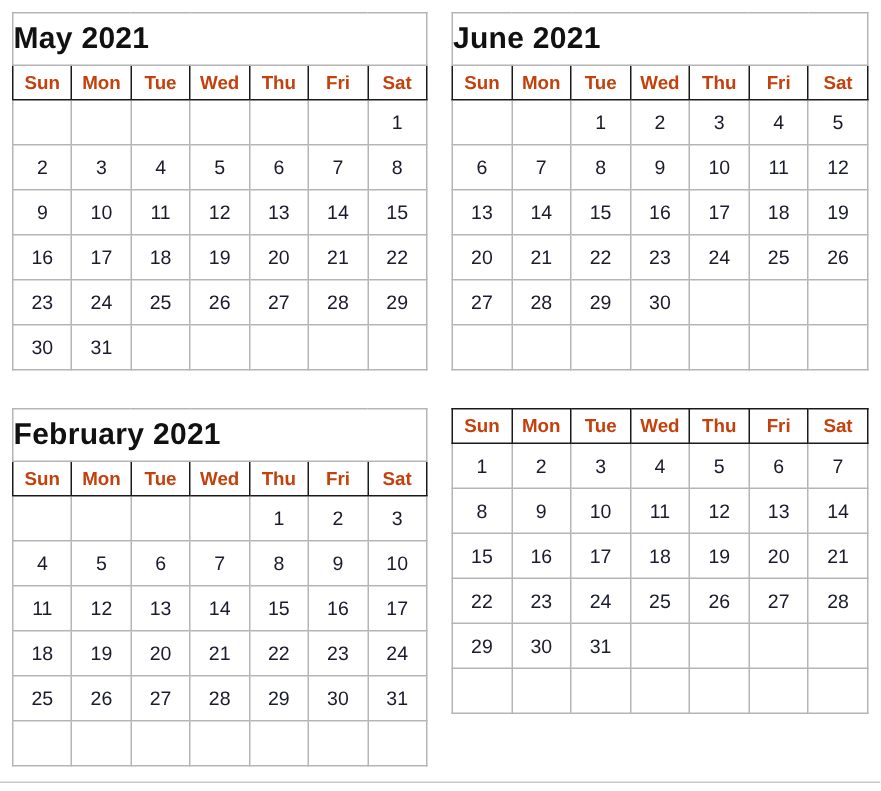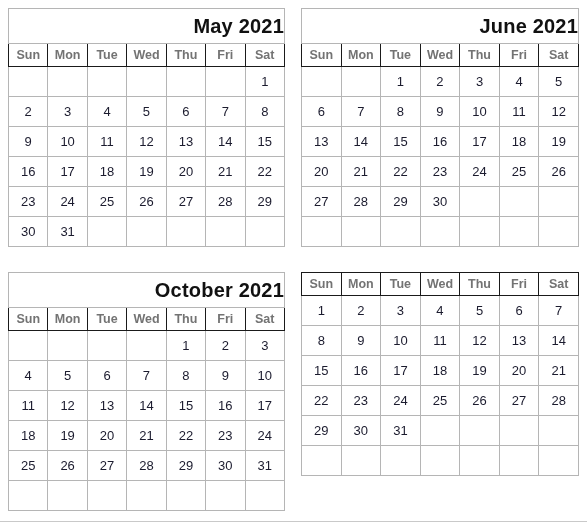--- a/index.html
+++ b/index.html
@@ -37,21 +37,21 @@
   .cal-table {
     width: 100%;
     border-collapse: collapse;
     table-layout: fixed;
     background: #ffffff;
   }
 
   
   .cal-title-cell {
     border: 1px solid #b5b5b5;
-    text-align: right;
+    text-align: left;
     vertical-align: middle;
     height: 34px;
     padding: 0;
   }
   .cal-title-text {
     font-size: 20px;
     font-weight: bold;
     color: #111111;
     letter-spacing: 0.2px;
     line-height: 1;
@@ -59,21 +59,21 @@
 
   
   .cal-dow-cell {
     border: 1px solid #1a1a1a;
     text-align: center;
     vertical-align: middle;
     height: 22px;
     padding: 0;
     font-size: 12.5px;
     font-weight: bold;
-    color: #737373;
+    color: #c2410c;
   }
 
   
   .cal-day-cell {
     border: 1px solid #b5b5b5;
     text-align: center;
     vertical-align: middle;
     height: 29px;
     padding: 0;
     font-size: 13px;
@@ -253,21 +253,21 @@
           </tr>
         </tbody>
       </table>
     </div>
 
     <div class="calendar-card">
       <table class="cal-table">
         <thead>
           <tr>
             <th class="cal-title-cell" colspan="7">
-              <span class="cal-title-text">October 2021</span>
+              <span class="cal-title-text">February 2021</span>
             </th>
           </tr>
           <tr>
             <th class="cal-dow-cell">Sun</th>
             <th class="cal-dow-cell">Mon</th>
             <th class="cal-dow-cell">Tue</th>
             <th class="cal-dow-cell">Wed</th>
             <th class="cal-dow-cell">Thu</th>
             <th class="cal-dow-cell">Fri</th>
             <th class="cal-dow-cell">Sat</th>

